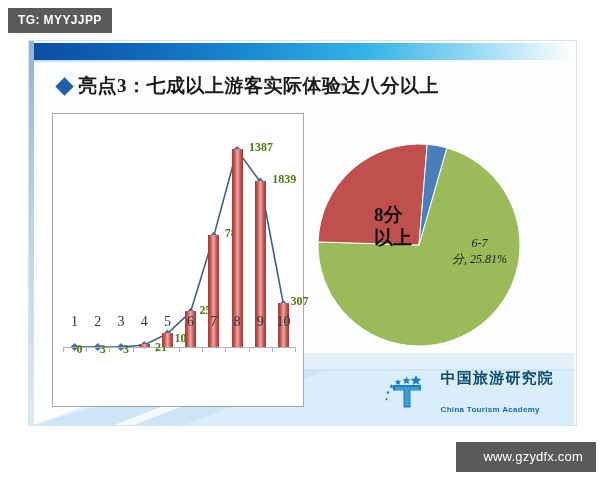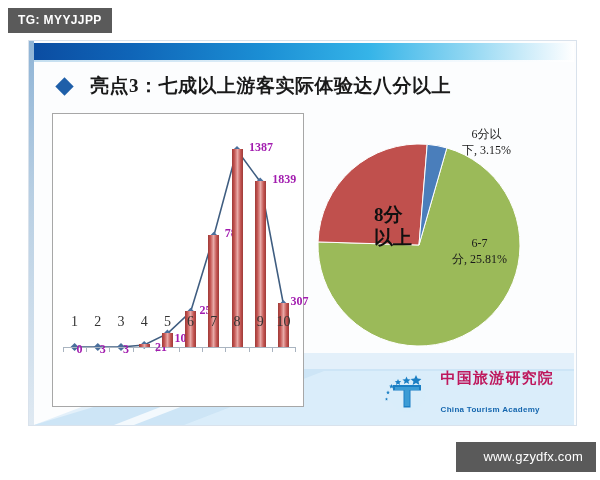--- a/index.html
+++ b/index.html
@@ -47,21 +47,21 @@
     background: linear-gradient(90deg,#0b4da2 0%,#0f65b8 18%,#1b8ed4 42%,#35b4e8 62%,#8fd6f2 80%,#e8f6fd 96%,#ffffff 100%);
   }
   .slide-topbar-edge {
     position: absolute; left: 5px; top: 19px; right: 2px; height: 2px;
     background: linear-gradient(90deg,#c5dff0 0%,#e7f3fb 60%,#ffffff 100%);
   }
 
   
   .title-row {
     position: absolute; left: 58px; top: 73px;
-    display: flex; align-items: center; gap: 16px;
+    display: flex; align-items: center; gap: 4px;
   }
   .diamond {
     width: 13px; height: 13px; background: #1f5fa9;
     transform: rotate(45deg); flex: 0 0 auto;
     margin-right: 3px;
   }
   .title-text {
     font-family: "Liberation Serif", serif;
     font-size: 19px; font-weight: bold; color: #1a1a1a;
     letter-spacing: 0.5px; white-space: nowrap;
@@ -83,21 +83,21 @@
   .tick {
     position: absolute; bottom: -4px; width: 1px; height: 5px; background: #a9b4c0;
   }
   .bar {
     position: absolute; bottom: 1px; width: 11px;
     background: linear-gradient(90deg,#9e3b38 0%,#c0504d 20%,#e8a9a6 50%,#c0504d 80%,#9e3b38 100%);
   }
   .bar-label {
     position: absolute;
     font-family: "Liberation Serif", serif;
-    font-size: 12px; font-weight: bold; color: #a21caf;
+    font-size: 12px; font-weight: bold; color: #4d7c0f;
     white-space: nowrap;
   }
   .axis-cat {
     position: absolute; bottom: 18px;
     font-family: "Liberation Serif", serif;
     font-size: 14px; color: #333333;
     transform: translateX(-50%);
     white-space: nowrap;
   }
   .lineseries { position: absolute; left: 0; top: 0; width: 100%; height: 100%; overflow: visible; }
@@ -119,21 +119,21 @@
   
   .swoosh { position: absolute; left: 5px; bottom: 0; right: 2px; height: 78px; overflow: hidden; }
   .logo-block {
     position: absolute; right: 22px; bottom: 11px;
     display: flex; align-items: center; gap: 7px;
   }
   .logo-mark { position: relative; width: 52px; height: 42px; flex: 0 0 auto; }
   .logo-text { display: flex; flex-direction: column; line-height: 1; }
   .logo-cn {
     font-family: "Liberation Serif", serif;
-    font-size: 15px; font-weight: bold; color: #be185d; letter-spacing: 1.2px;
+    font-size: 15px; font-weight: bold; color: #0c4a6e; letter-spacing: 1.2px;
   }
   .logo-en {
     font-size: 8px; font-weight: bold; color: #1466ae;
     letter-spacing: 0.3px; margin-top: 20px;
   }
 </style>
 </head>
 <body>
 
 <div id="root">
@@ -241,26 +241,22 @@
 
   <div class="pie-area">
     <svg class="pie-svg" width="255" height="250" viewBox="0 0 255 250">
       <g id="pie-slices">
           <path d="M 103 135 L 130.84 37.91 A 101 101 0 1 1 2.05 131.93 Z" fill="#9bba59" stroke="#ffffff" stroke-width="1"></path>
           <path d="M 103 135 L 2.05 131.93 A 101 101 0 0 1 111.21 34.33 Z" fill="#c0504d" stroke="#ffffff" stroke-width="1"></path>
           <path d="M 103 135 L 111.21 34.33 A 101 101 0 0 1 130.84 37.91 Z" fill="#4a7ebb" stroke="#ffffff" stroke-width="1"></path>
         </g>
     </svg>
 
-    <div class="pie-lbl pie-lbl-small" style="left:146px; top:16px; text-align:center;">
-      <span>6分以</span><br>
-      <span>下, 3.15%</span>
-    </div>
-
-    <div class="pie-lbl pie-lbl-small" style="left:136px; top:125px; text-align:center;">
+
+    <div class="pie-lbl pie-lbl-small" style="left:136px; top:125px; text-align:center;font-style:italic;">
       <span>6-7</span><br>
       <span>分, 25.81%</span>
     </div>
 
     <div class="pie-lbl pie-lbl-main" style="left:22px; top:93px;margin-left:36px;">
       <span>8分</span><br>
       <span>以上</span><br>
     </div>
   </div>
 

